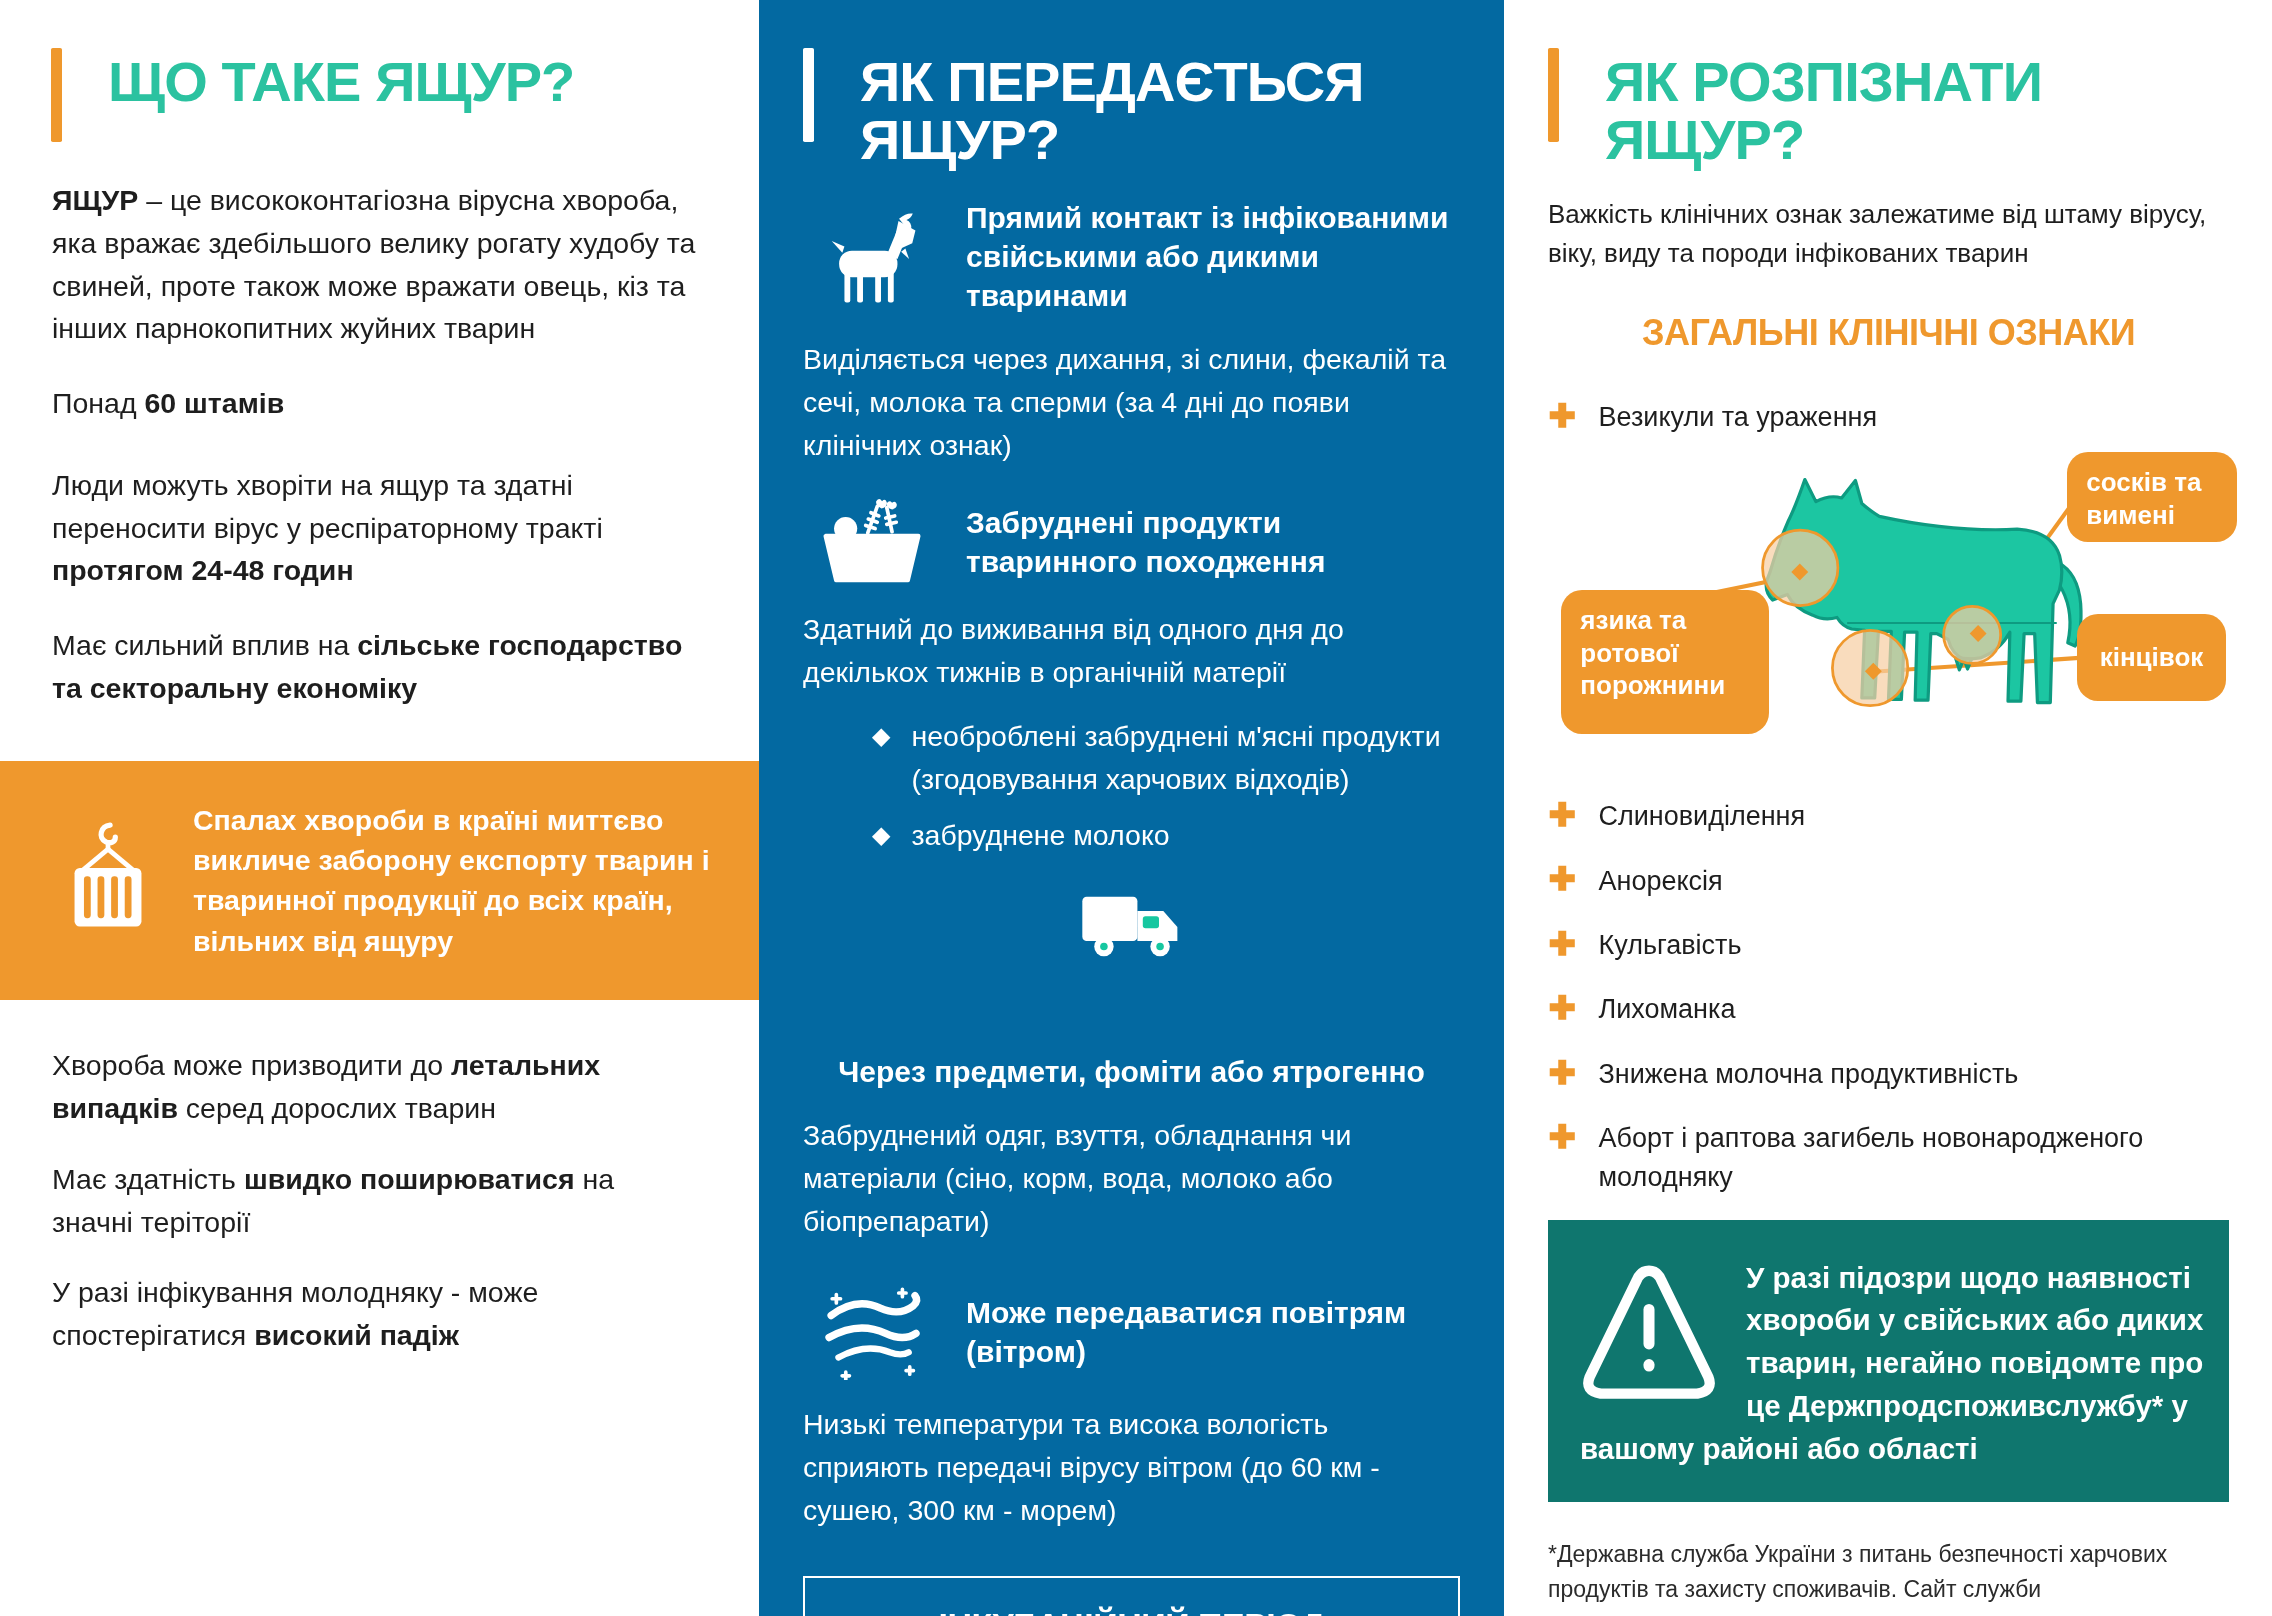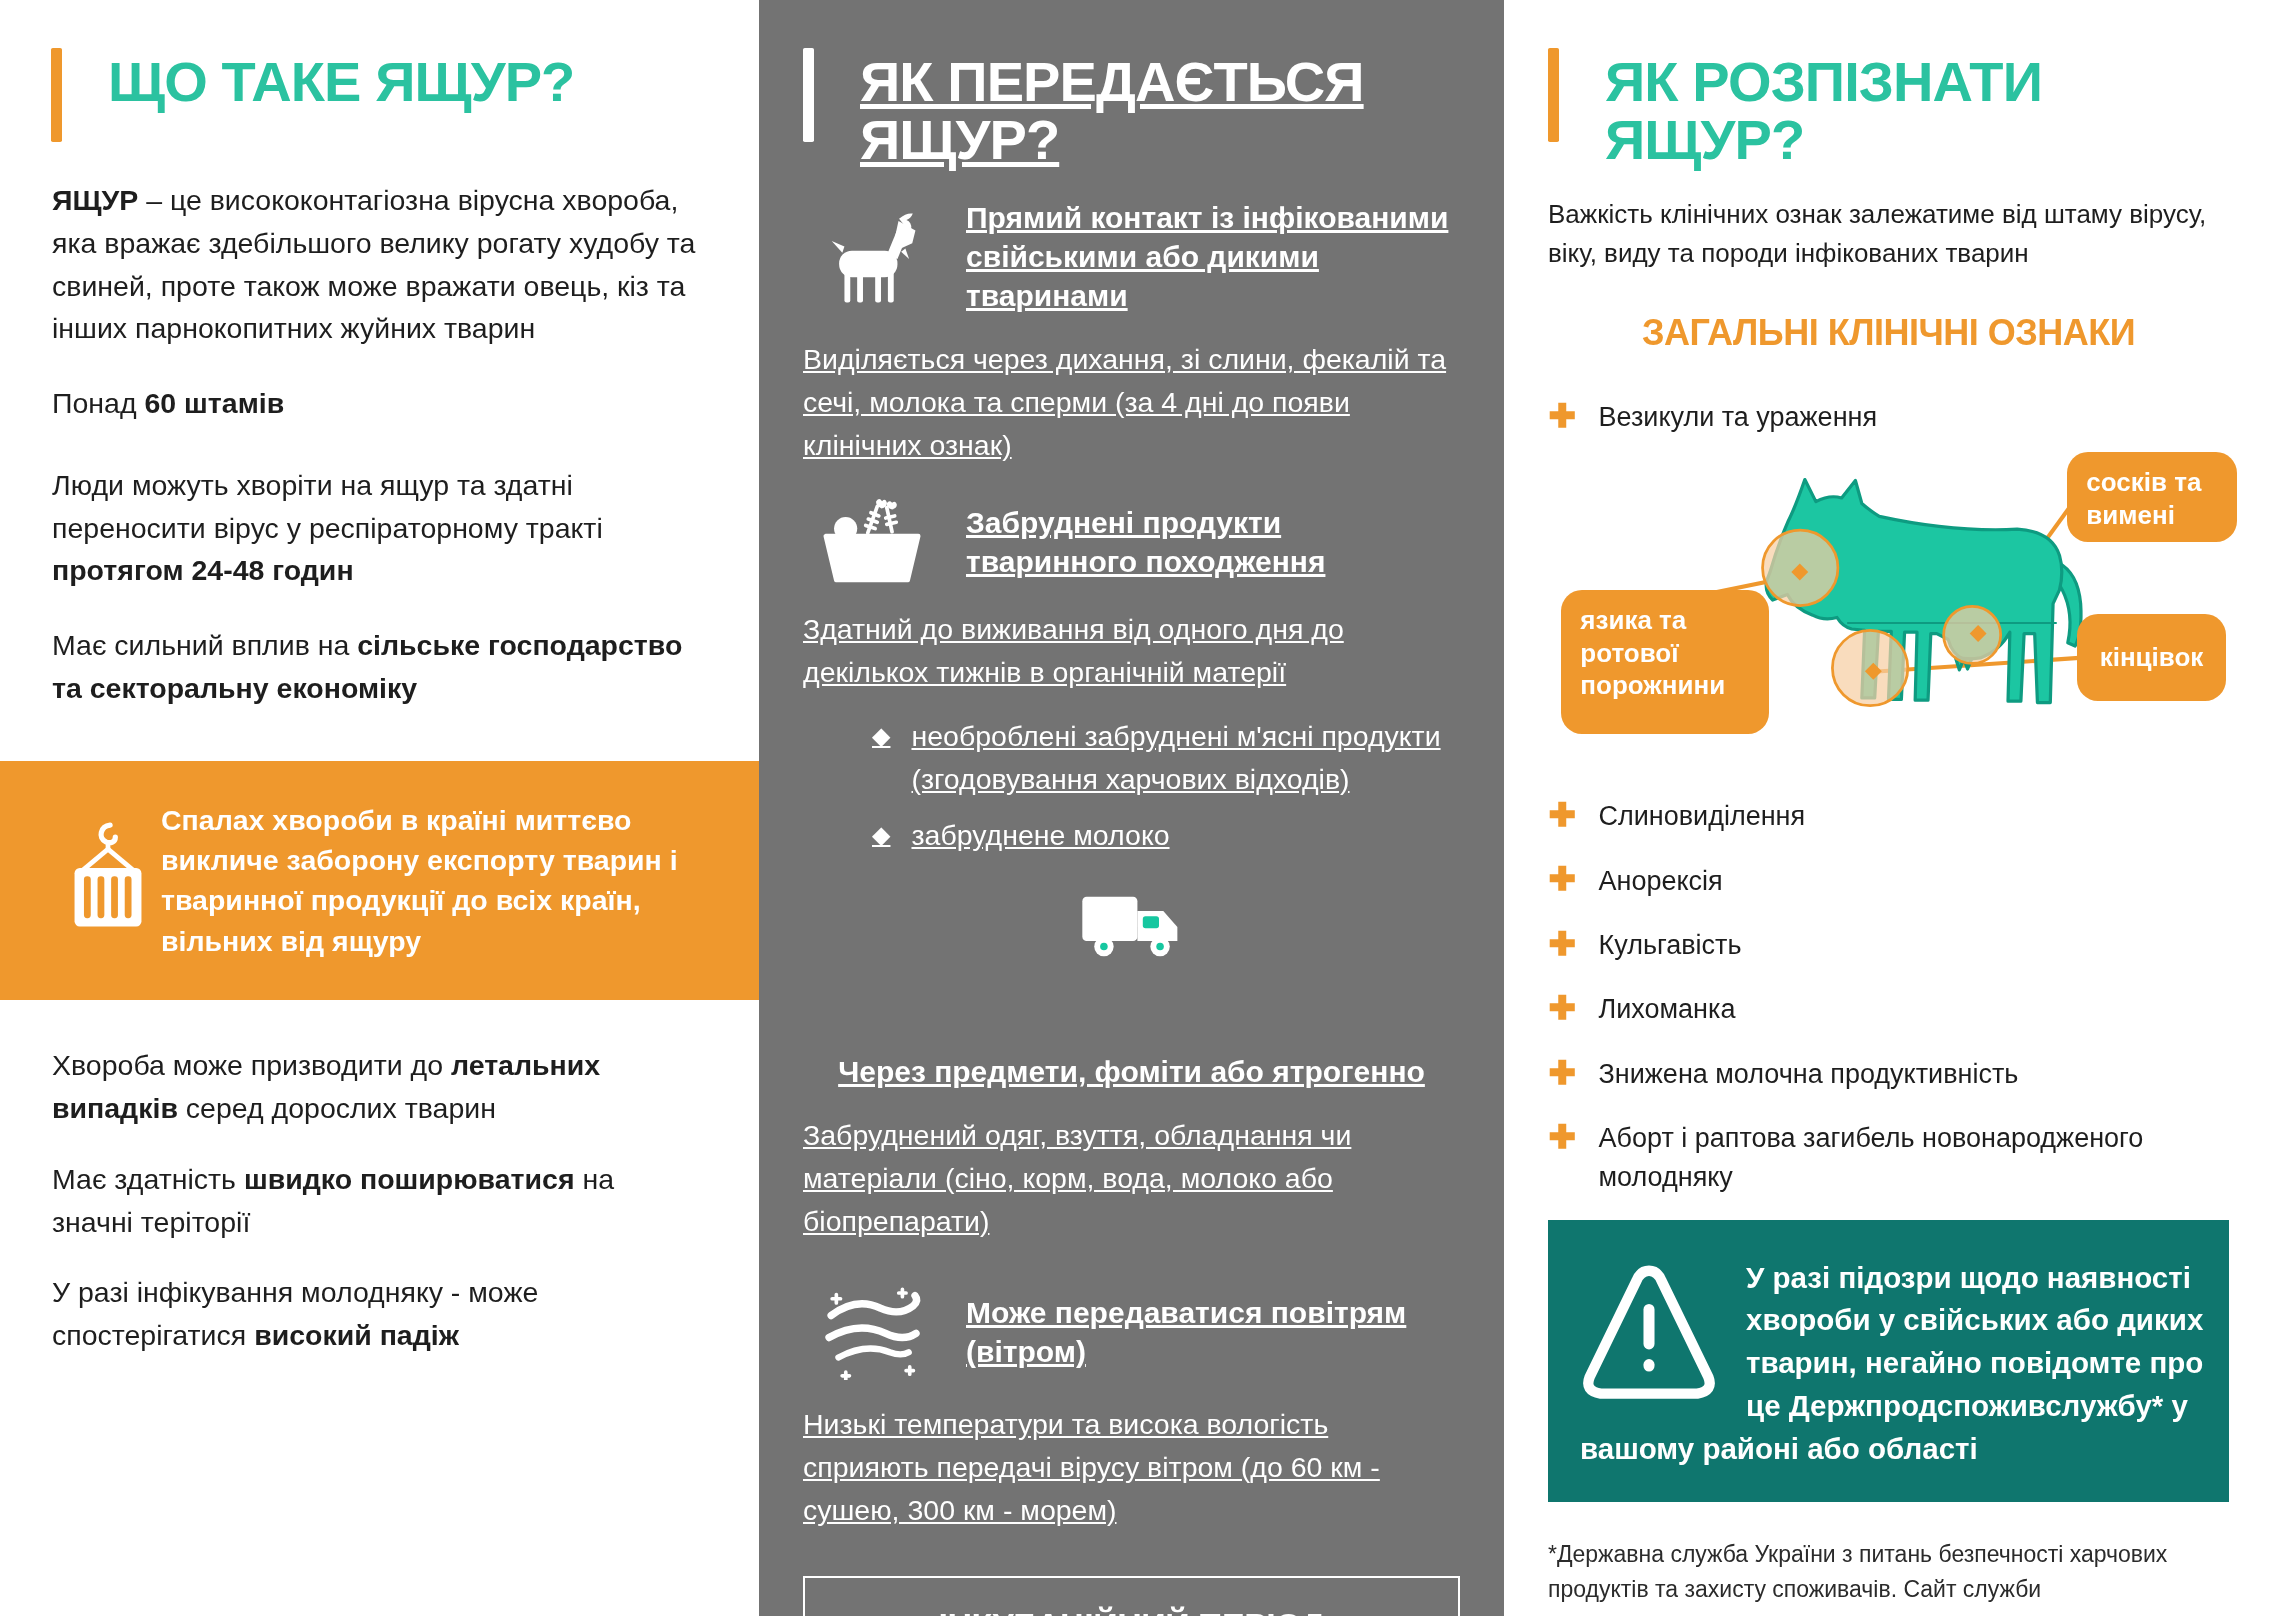--- a/index.html
+++ b/index.html
@@ -3,42 +3,42 @@
 <meta charset="utf-8">
 <style>
   * { margin:0; padding:0; box-sizing:border-box; }
   html,body { background:#fff; }
   body { font-family:"Liberation Sans","DejaVu Sans",sans-serif; color:#1E1E1E; }
   .page { position:relative; width:2273px; height:1616px; background:#fff; overflow:hidden; display:flex; }
 
   
   .col { height:100%; overflow:hidden; }
   .col-left  { width:759px; }
-  .col-mid   { width:745px; background:#737373; color:#fff; padding:0 44px;text-decoration:underline; }
+  .col-mid   { width:745px; background:#0369a1; color:#fff; padding:0 44px; }
   .col-right { width:769px; padding:0 44px; }
 
   
   .title-row { display:flex; align-items:flex-start; margin-top:48px; }
   .vbar { width:11px; height:94px; border-radius:1.8px; flex:0 0 auto; }
   .vbar.orange { background:#EF982D; }
   .vbar.white  { background:#ffffff; }
   h1 { font-size:56px; font-weight:800; letter-spacing:-0.9px; line-height:1.05; margin-left:46px; margin-top:4.6px; }
   .teal-text { color:#2BC2A0; }
   .body { font-size:28.5px; line-height:1.5; }
   b { font-weight:700; }
 
   
   .pad { padding-left:52px; padding-right:62px; }
   .col-left .p1 { margin-top:37px;  margin-bottom:32px; }
   .col-left .p2 { margin-bottom:39px; }
   .col-left .p3 { margin-bottom:32px; }
   .col-left .p4 { margin-bottom:51px; }
   .col-left .p5 { margin-bottom:28px; }
   .col-left .p6 { margin-bottom:28px; }
-  .export-box { background:#EF982D; color:#fff; display:flex; align-items:center; 
+  .export-box { background:#EF982D; color:#fff; display:flex; align-items:center; gap:32px;
                 padding:39px 46px 39px 55px; margin-bottom:44px; }
   .export-box .icon-wrap { flex:0 0 106px; }
   .export-box .txt { font-weight:700; font-size:28.5px; line-height:1.42; }
 
   
   .col-mid h1 { color:#fff; }
   .sec { display:flex; align-items:center; gap:25px; }
   .sec .icon-wrap { flex:0 0 138px; display:flex; justify-content:center; }
   .sec h2 { font-size:30px; font-weight:700; line-height:1.3; }
   .sec1 { margin-top:28px; }

